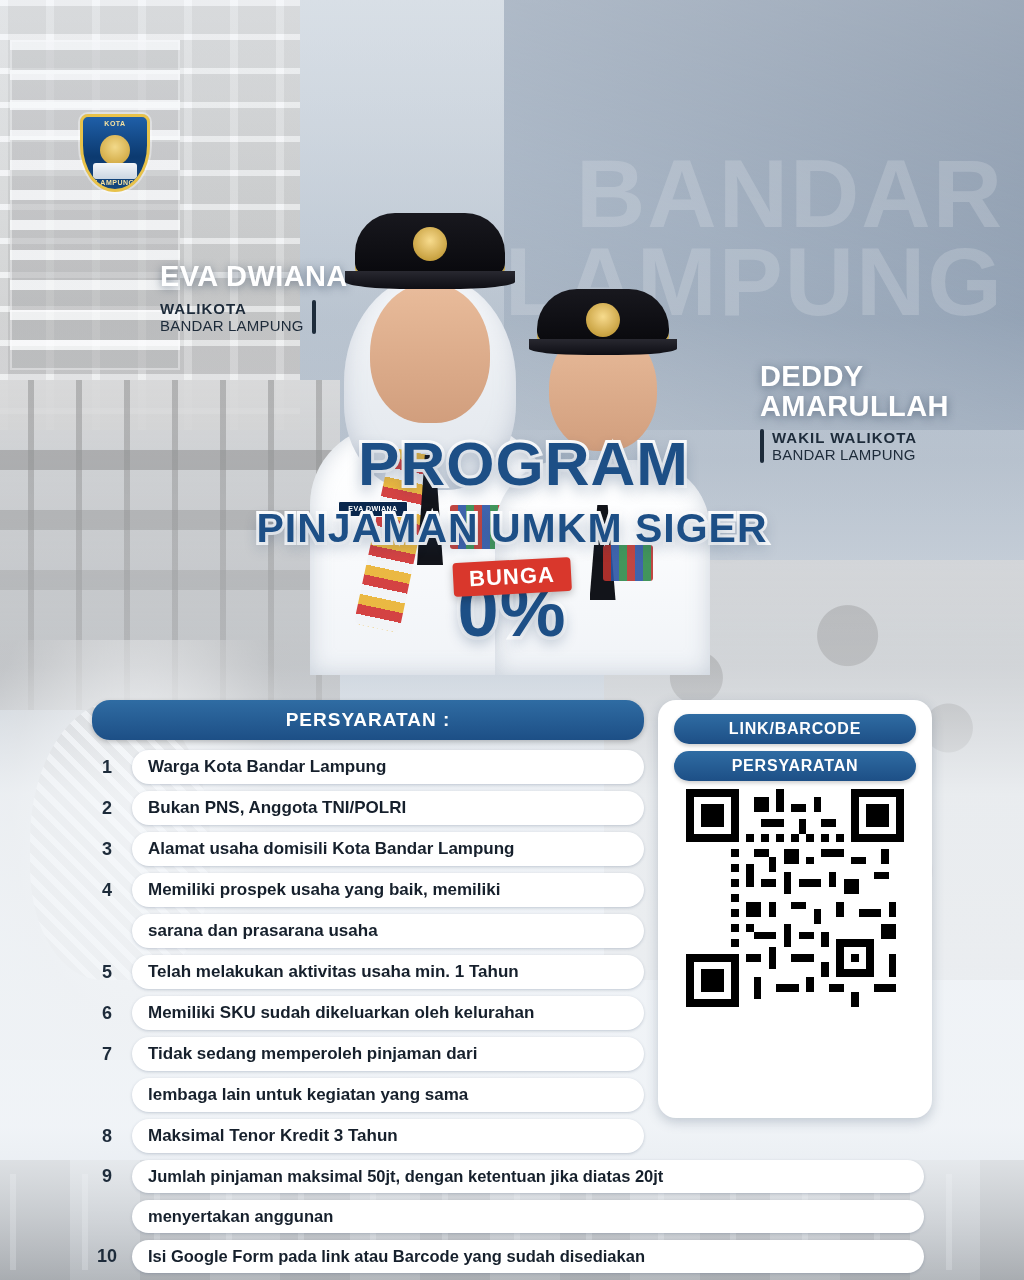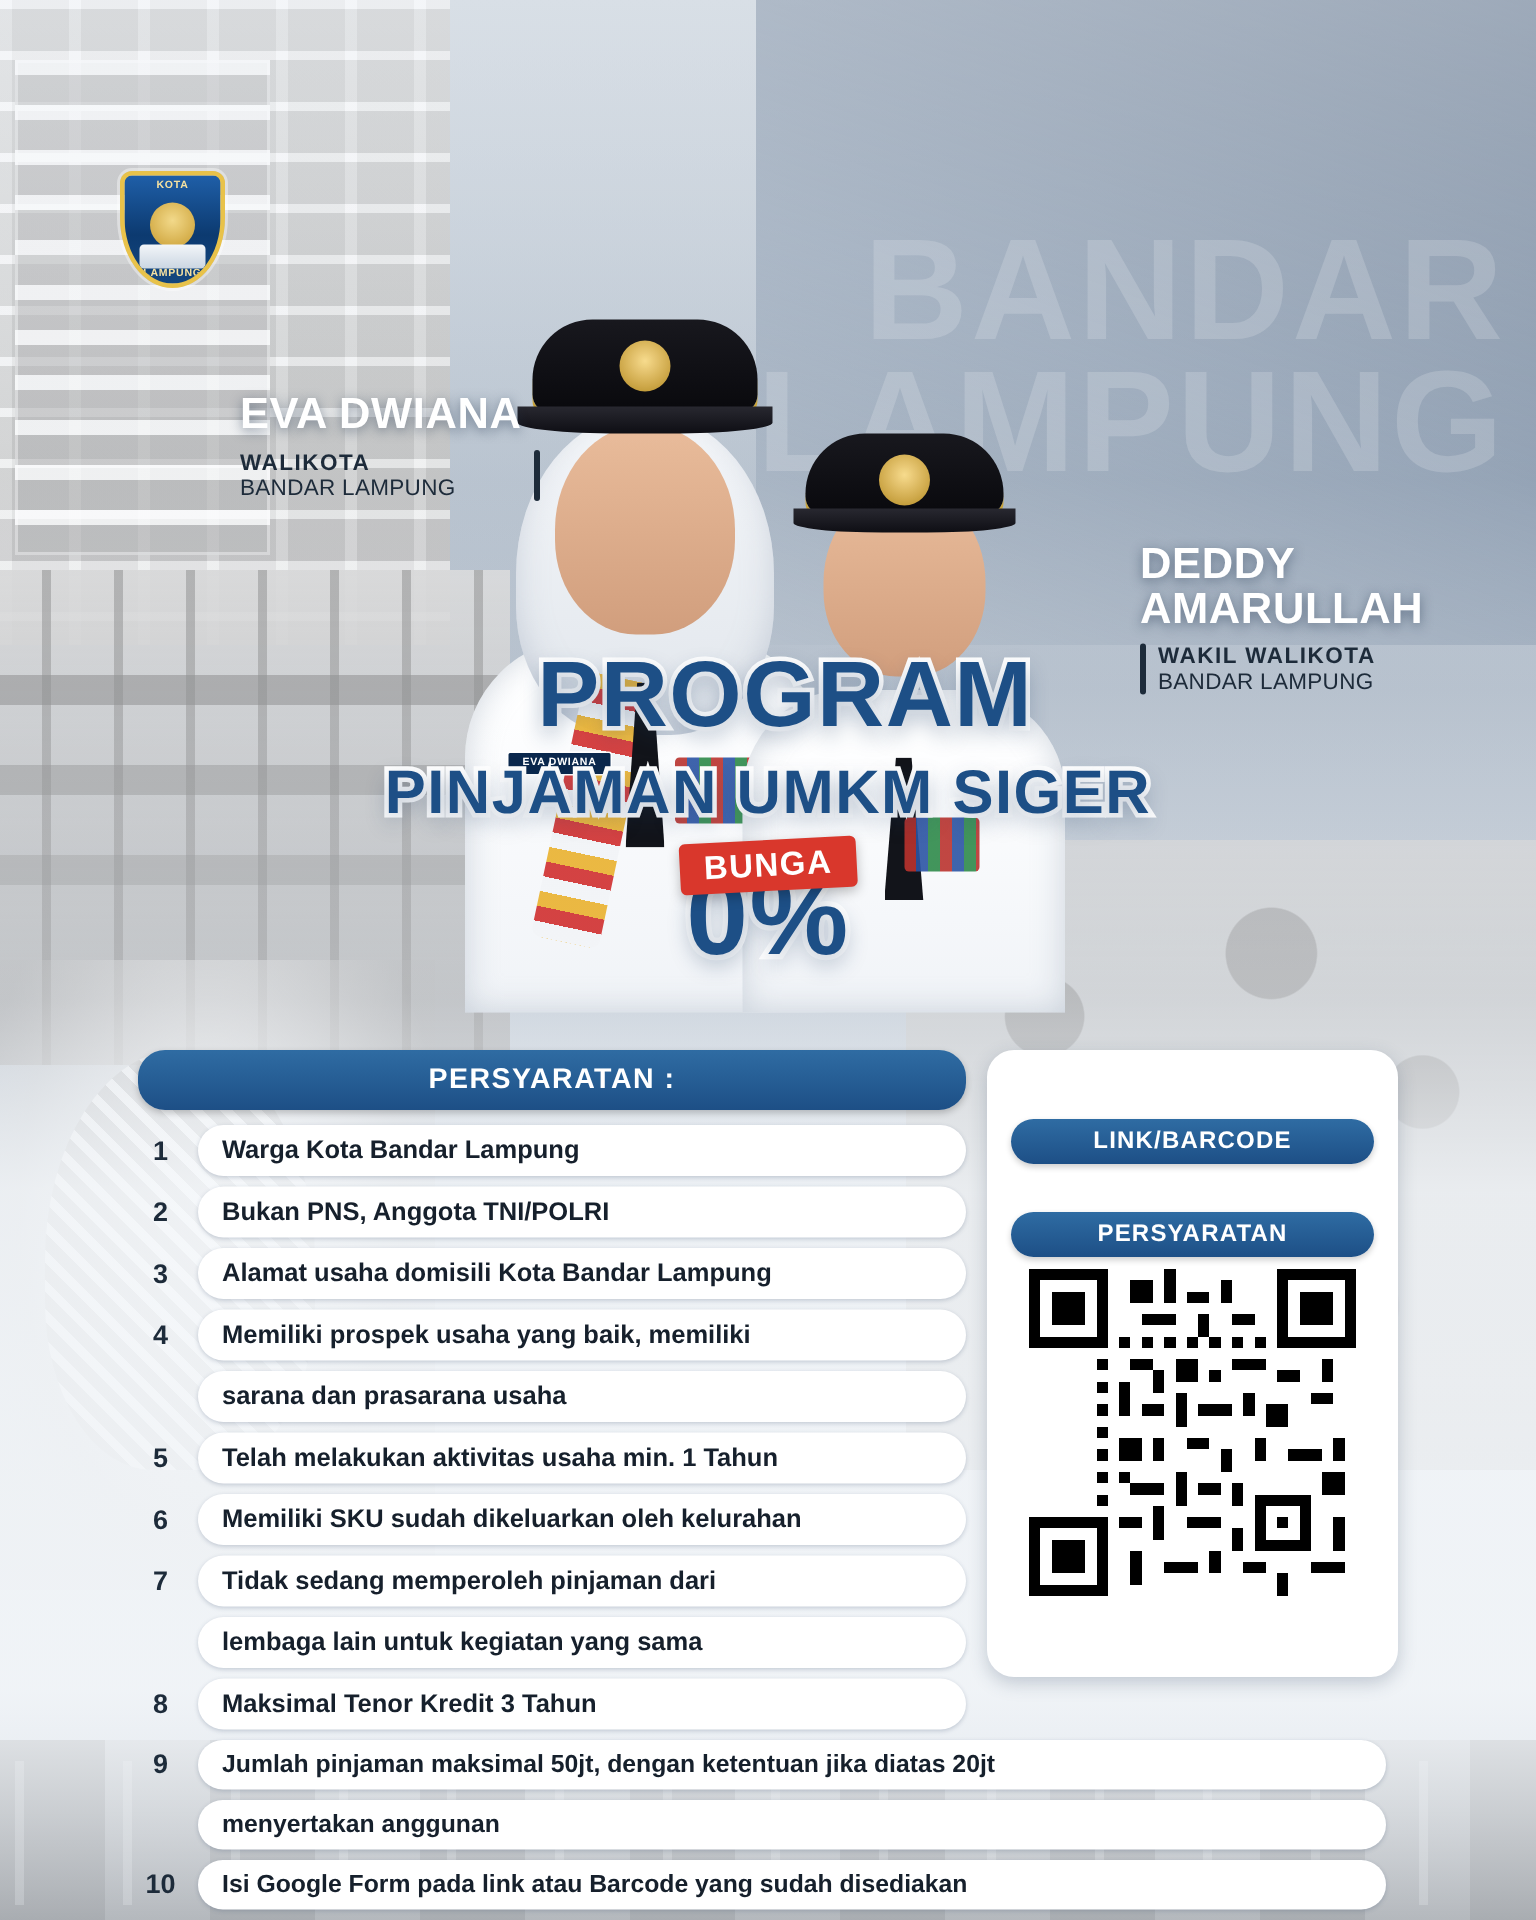--- a/index.html
+++ b/index.html
@@ -210,21 +210,21 @@
   .name-big{
     font-size:29px; font-weight:800; color:#ffffff; line-height:1.02;
     text-shadow: 0 2px 8px rgba(30,50,75,.5); letter-spacing:.4px;
   }
   .label-left .name-big{ text-align:left; }
   .role-row{ display:flex; align-items:stretch; gap:8px; margin-top:8px; }
   .role-text{ text-align:left; }
   .role-1{ font-size:15px; font-weight:800; color:#1d2b3a; letter-spacing:1px; }
   .role-2{ font-size:15px; font-weight:400; color:#1d2b3a; letter-spacing:.2px; }
   .bar-left{ width:4px; background:#1d2b3a; border-radius:2px; }
-  .label-left .role-row{ justify-content:space-between; }
+  .label-left .role-row{ justify-content:flex-start; }
   .label-left .bar-right{ width:4px; background:#1d2b3a; border-radius:2px; }
 
   
   .program{ position:absolute; left:0; right:0; top:432px; text-align:center; }
   .prog-1, .prog-2{
     font-weight:800; color:#1d4f86; letter-spacing:1px;
     -webkit-text-stroke: 6px #ffffff; paint-order: stroke fill;
     text-shadow: 0 6px 14px rgba(30,60,100,.35);
   }
   .prog-1{ font-size:62px; line-height:1.02;padding-left:23px; }
@@ -269,21 +269,20 @@
     position:absolute; left:658px; top:700px; width:274px; height:418px;
     background:#ffffff; border-radius:18px;
     box-shadow: 0 4px 12px rgba(50,70,100,.25);
     padding:14px 16px; text-align:center;
   }
   .qr-btn{
     background: linear-gradient(180deg,#2f6ca3,#1d4f86);
     color:#ffffff; font-weight:800; font-size:16px; letter-spacing:.8px;
     border-radius:16px; padding:6px 0; margin-bottom:7px;
     box-shadow: 0 2px 4px rgba(0,0,0,.2);
-    margin-top: 32px;
   }
   .qr-box{
     width:218px; height:218px; margin:8px auto 10px auto;
     background:#ffffff; position:relative;
   }
   .qr-link{
     font-size:15px; font-weight:800; color:#111821; line-height:1.25;
     word-break:break-all;
   }
 </style>

